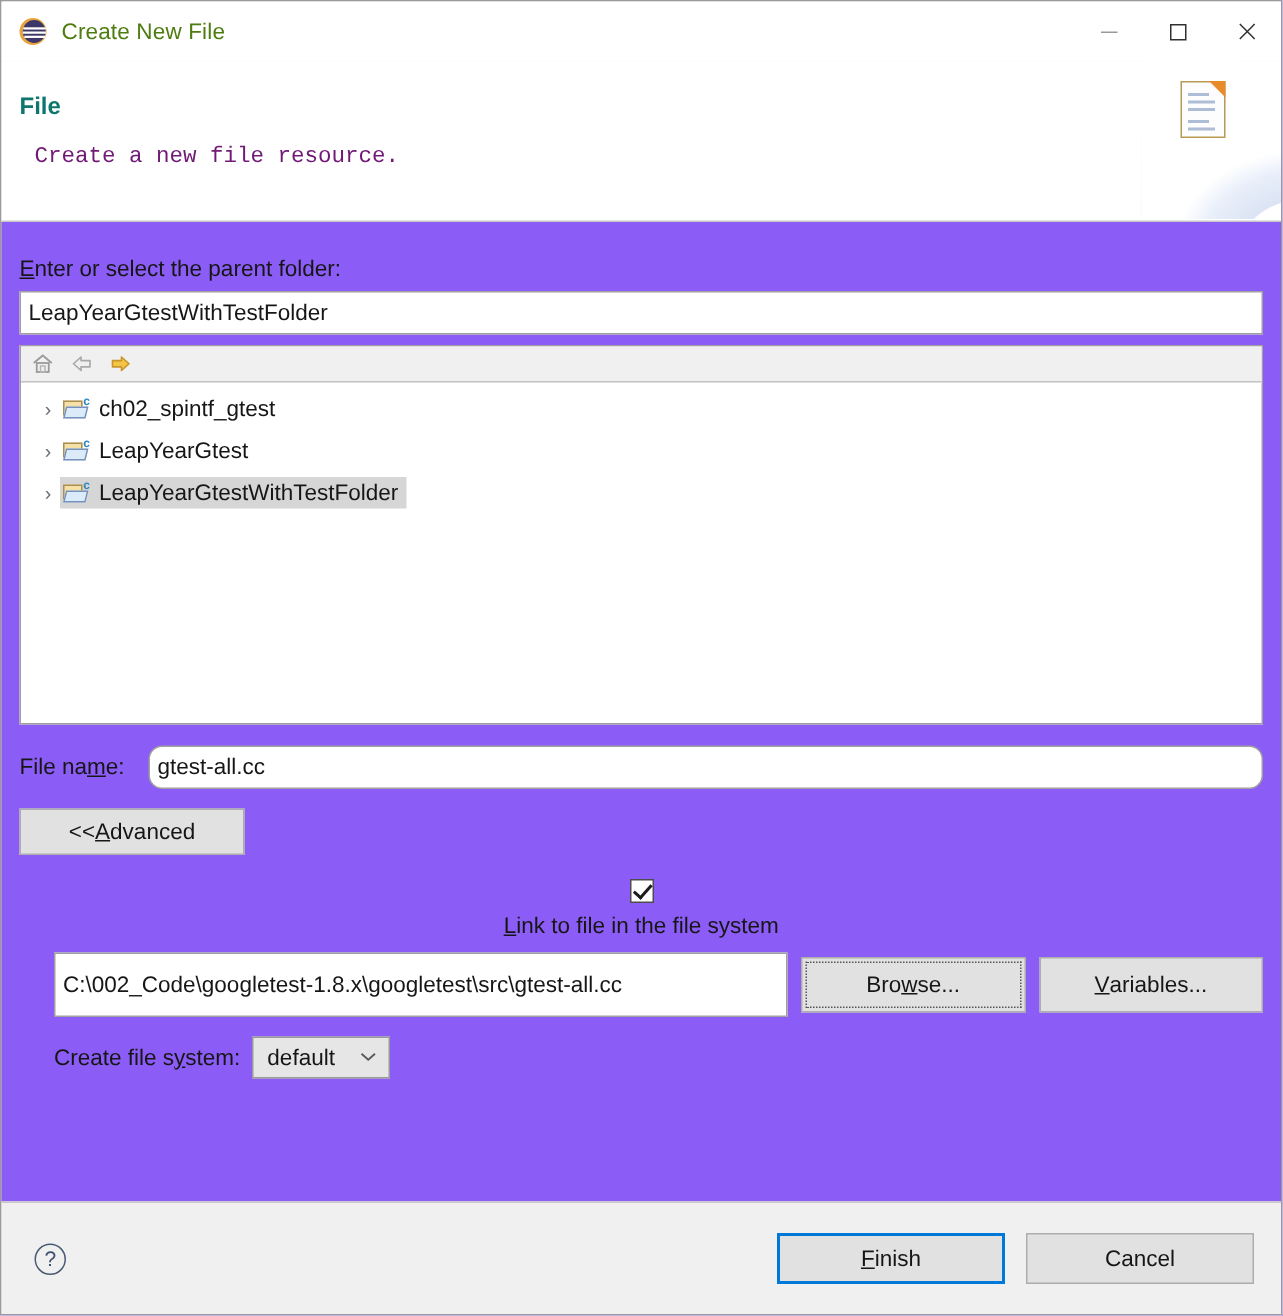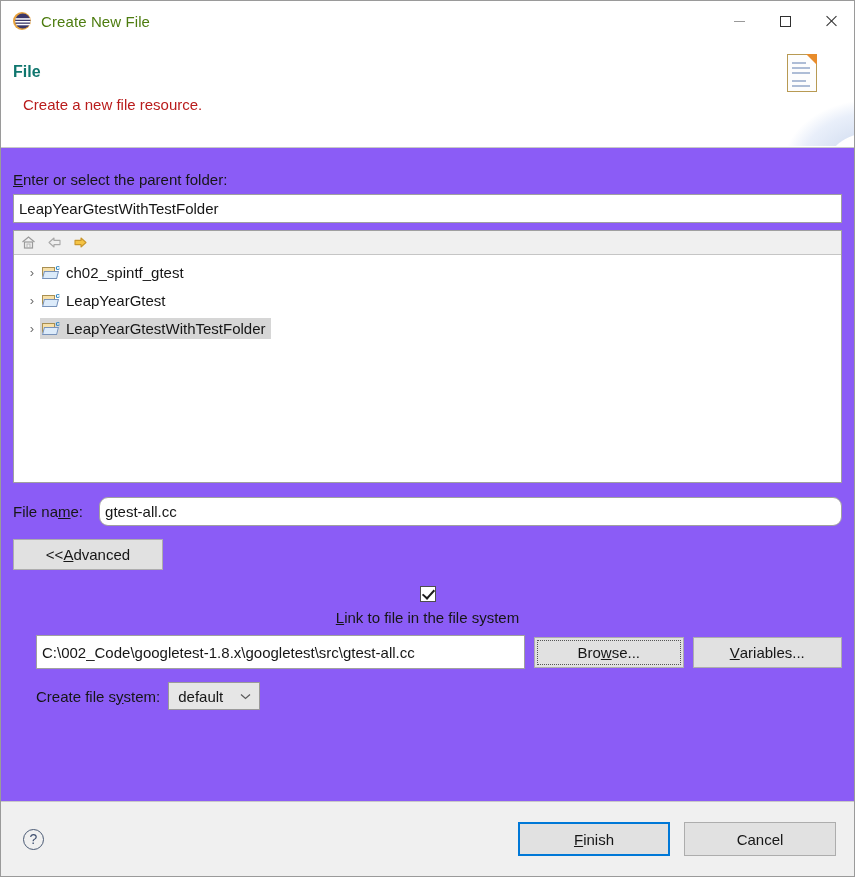--- a/index.html
+++ b/index.html
@@ -117,21 +117,22 @@
     top: 22px;
     font-size: 16px;
     font-weight: bold;
     color: #0f766e;
   }
   .banner-sub {
     position: absolute;
     left: 22px;
     top: 55px;
     font-size: 15px;
-    color: #b91c1c;
+    color: #701a75;
+    font-family: Liberation Mono, monospace;
   }
   .banner-art {
     position: absolute;
     right: 0;
     top: 0;
     width: 93px;
     height: 105px;
     background:
       radial-gradient(ellipse 120px 90px at 120% 120%, #ffffff 0%, #ffffff 38%, #dbe4f4 39%, #e9effa 60%, #ffffff 75%),
       linear-gradient(160deg, #ffffff 0%, #eef3fb 45%, #dde6f6 100%);
@@ -353,25 +354,25 @@
 
   .link-row {
     display: flex;
     align-items: center;
     margin-top: 9px;
     padding-left: 23px;
     gap: 9px;
   }
   .link-row .text-input {
     width: 489px;
-    height: 34px;
+    height: 43px;
     flex: 0 0 auto;
   }
   .link-row .btn {
-    height: 31px;
+    height: 37px;
     width: 150px;
   }
 
   .fs-row {
     display: flex;
     align-items: center;
     margin-top: 13px;
     padding-left: 23px;
     gap: 8px;
   }

